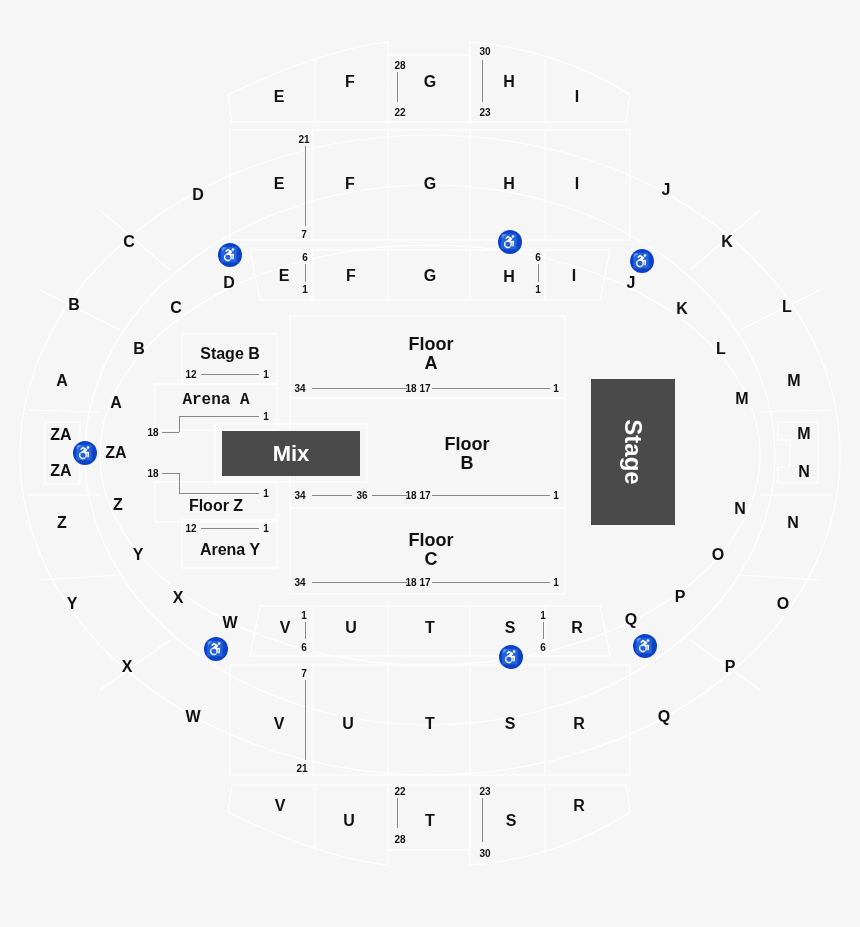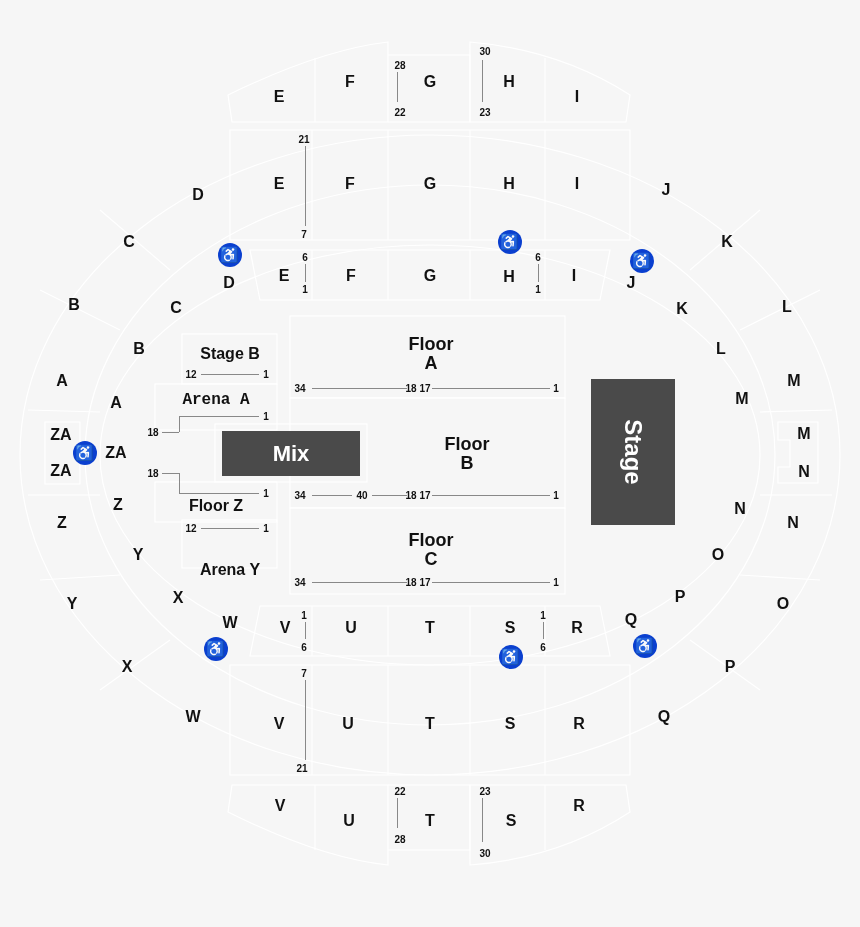--- a/index.html
+++ b/index.html
@@ -105,21 +105,21 @@
 C</div>
 
 <span class="sm" style="left:300px;top:388px;">34</span>
 <div class="rowline" style="left:312px;top:388px;width:95px;"></div>
 <span class="sm" style="left:418px;top:388px;">18 17</span>
 <div class="rowline" style="left:432px;top:388px;width:118px;"></div>
 <span class="sm" style="left:556px;top:388px;">1</span>
 
 <span class="sm" style="left:300px;top:495px;">34</span>
 <div class="rowline" style="left:312px;top:495px;width:40px;"></div>
-<span class="sm" style="left:362px;top:495px;">40</span>
+<span class="sm" style="left:362px;top:495px;">36</span>
 <div class="rowline" style="left:372px;top:495px;width:35px;"></div>
 <span class="sm" style="left:418px;top:495px;">18 17</span>
 <div class="rowline" style="left:432px;top:495px;width:118px;"></div>
 <span class="sm" style="left:556px;top:495px;">1</span>
 
 <span class="sm" style="left:300px;top:582px;">34</span>
 <div class="rowline" style="left:312px;top:582px;width:95px;"></div>
 <span class="sm" style="left:418px;top:582px;">18 17</span>
 <div class="rowline" style="left:432px;top:582px;width:118px;"></div>
 <span class="sm" style="left:556px;top:582px;">1</span>
@@ -139,21 +139,21 @@
 <span class="sm" style="left:153px;top:473px;">18</span>
 <div class="rowline" style="left:162px;top:473px;width:17px;"></div>
 <div class="vline" style="left:179px;top:473px;height:20px;"></div>
 <div class="rowline" style="left:179px;top:493px;width:80px;"></div>
 <span class="sm" style="left:266px;top:493px;">1</span>
 <div class="lbl" style="left:216px;top:506px;">Floor Z</div>
 
 <span class="sm" style="left:191px;top:528px;">12</span>
 <div class="rowline" style="left:201px;top:528px;width:58px;"></div>
 <span class="sm" style="left:266px;top:528px;">1</span>
-<div class="lbl" style="left:230px;top:570px;">Arena Y</div>
+<div class="lbl" style="left:230px;top:550px;">Arena Y</div>
 
 <div class="lbl" style="left:279px;top:97px;">E</div>
 <div class="lbl" style="left:350px;top:82px;">F</div>
 <div class="lbl" style="left:430px;top:82px;">G</div>
 <div class="lbl" style="left:509px;top:82px;">H</div>
 <div class="lbl" style="left:577px;top:97px;">I</div>
 <span class="sm" style="left:400px;top:65px;">28</span>
 <div class="vline" style="left:397px;top:72px;height:30px;"></div>
 <span class="sm" style="left:400px;top:112px;">22</span>
 <span class="sm" style="left:485px;top:51px;">30</span>

